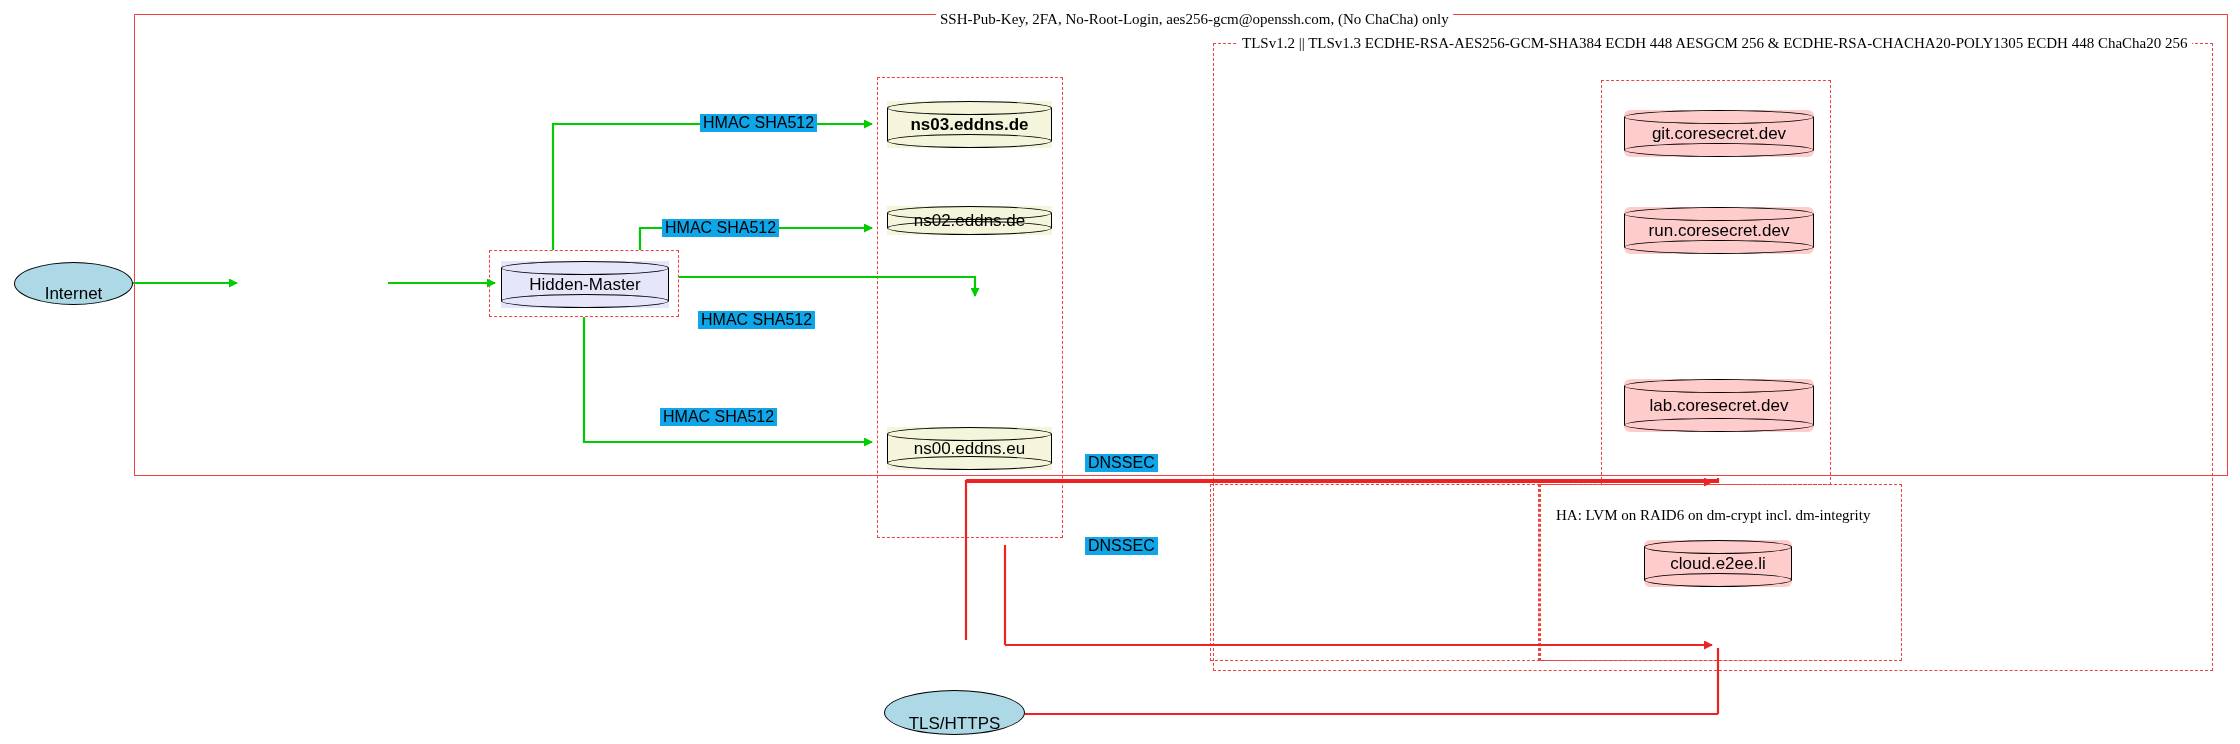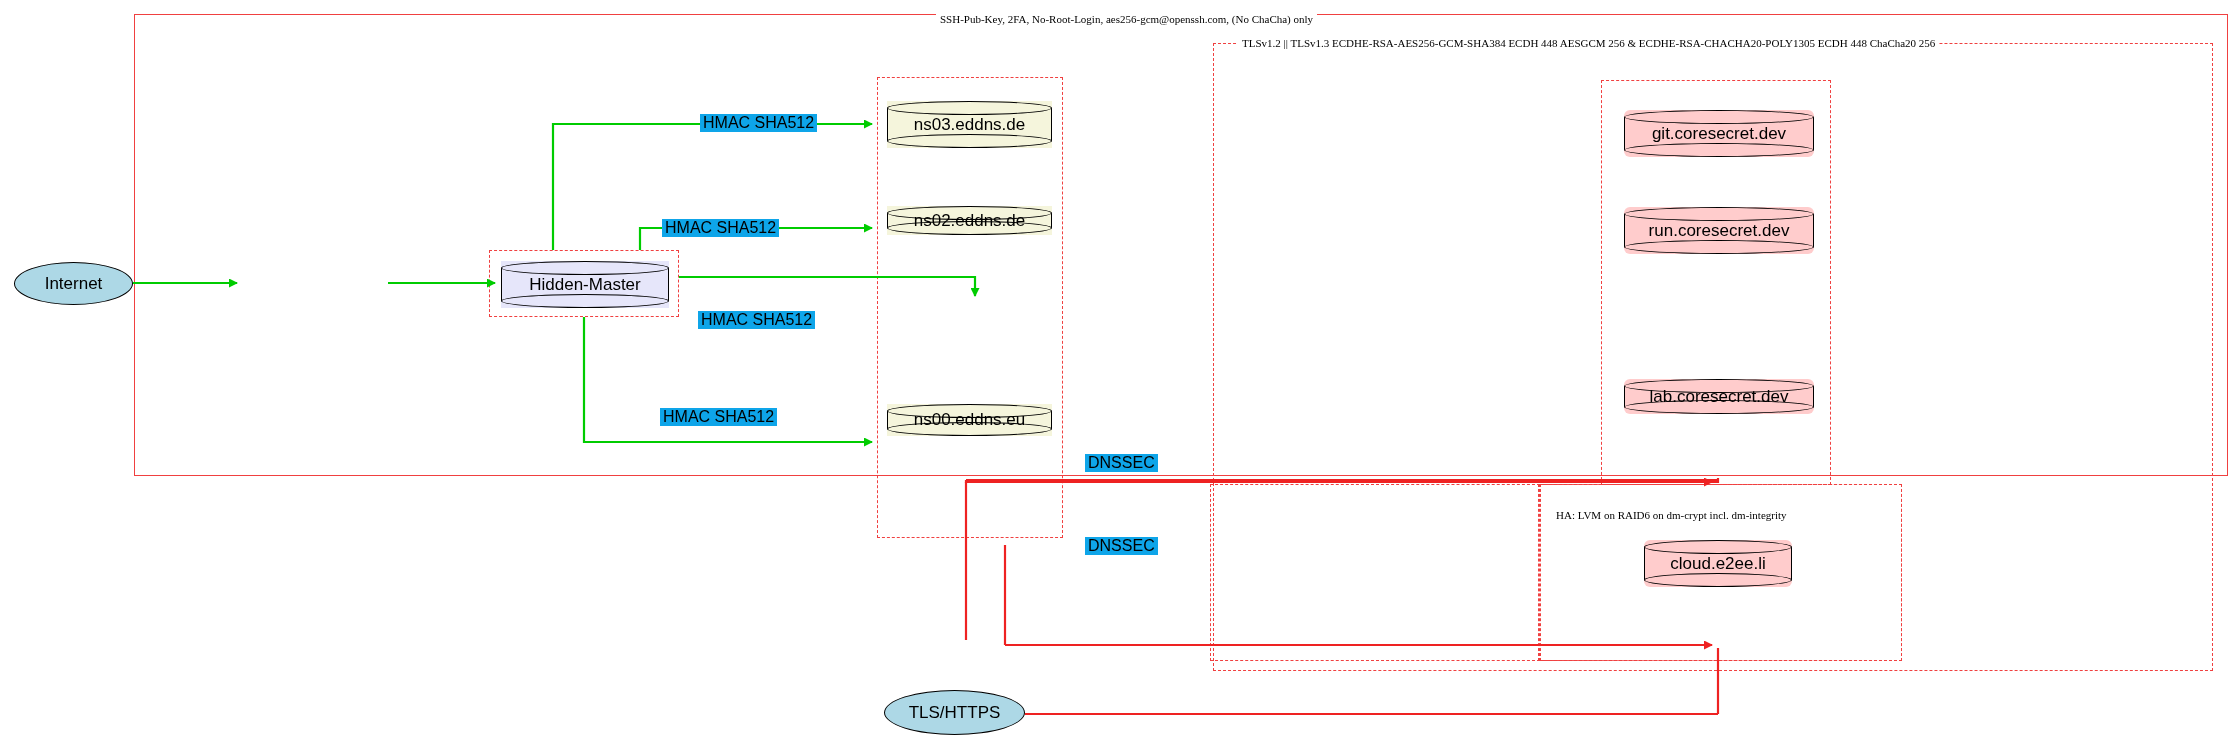--- a/index.html
+++ b/index.html
@@ -7,30 +7,30 @@
        font-family:"Liberation Sans",sans-serif;}
   .layer{position:absolute;inset:0;}
   svg.wires{position:absolute;left:0;top:0;width:2240px;height:744px;pointer-events:none;}
 
   
   .box{position:absolute;box-sizing:border-box;}
   .box-solid{border:1.6px solid #f04040;}
   .box-dash{border:1.6px dashed #f04040;}
 
   .box-label{position:absolute;font-family:"Liberation Serif",serif;
-             font-size:11px;color:#000;white-space:nowrap;
+             font-size:15px;color:#000;white-space:nowrap;
              background:#fff;padding:0 4px;line-height:15px;}
 
   
   .node{position:absolute;box-sizing:border-box;display:flex;
         align-items:center;justify-content:center;
         font-family:"Liberation Sans",sans-serif;color:#000;white-space:nowrap;}
 
   .ellipse{border:1.4px solid #000;border-radius:50%;background:#add8e6;
-           font-size:17px;}
+           font-size:17px;align-items:flex-end;}
 
   .cyl{position:absolute;}
   .cyl .body{position:absolute;left:0;right:0;top:7px;bottom:7px;
              background:inherit;border-left:1.4px solid #000;border-right:1.4px solid #000;}
   .cyl .top,.cyl .bot{position:absolute;left:0;right:0;height:14px;
              border:1.4px solid #000;border-radius:50%;box-sizing:border-box;background:inherit;}
   .cyl .top{top:0;}
   .cyl .bot{bottom:0;}
   .cyl .txt{position:absolute;inset:0;display:flex;align-items:center;
             justify-content:center;font-size:17px;z-index:3;
@@ -137,57 +137,57 @@
   </div>
 
 
   <div class="cyl cyl-lav" style="left:501px;top:261px;width:168px;height:47px;">
     <div class="body"></div>
     <div class="bot"></div>
     <div class="top"></div>
     <div class="txt">Hidden-Master</div>
   </div>
 
-  <div class="cyl cyl-beige" style="left:887px;top:101px;width:165px;height:47px;">
+  <div class="cyl cyl-beige" style="left:887px;top:101px;width:165px;height:47px;font-weight:bold;">
     <div class="body"></div>
     <div class="bot"></div>
     <div class="top"></div>
     <div class="txt">ns03.eddns.de</div>
   </div>
 
   <div class="cyl cyl-beige" style="left:887px;top:206px;width:165px;height:29px;">
     <div class="body"></div>
     <div class="bot"></div>
     <div class="top"></div>
     <div class="txt">ns02.eddns.de</div>
   </div>
 
 
-  <div class="cyl cyl-beige" style="left:887px;top:404px;width:165px;height:32px;">
+  <div class="cyl cyl-beige" style="left:887px;top:427px;width:165px;height:43px;">
     <div class="body"></div>
     <div class="bot"></div>
     <div class="top"></div>
     <div class="txt">ns00.eddns.eu</div>
   </div>
 
   <div class="cyl cyl-pink" style="left:1624px;top:110px;width:190px;height:47px;">
     <div class="body"></div>
     <div class="bot"></div>
     <div class="top"></div>
     <div class="txt">git.coresecret.dev</div>
   </div>
 
   <div class="cyl cyl-pink" style="left:1624px;top:207px;width:190px;height:47px;">
     <div class="body"></div>
     <div class="bot"></div>
     <div class="top"></div>
     <div class="txt">run.coresecret.dev</div>
   </div>
 
-  <div class="cyl cyl-pink" style="left:1624px;top:379px;width:190px;height:35px;">
+  <div class="cyl cyl-pink" style="left:1624px;top:379px;width:190px;height:53px;">
     <div class="body"></div>
     <div class="bot"></div>
     <div class="top"></div>
     <div class="txt">lab.coresecret.dev</div>
   </div>
 
   <div class="cyl cyl-pink" style="left:1644px;top:540px;width:148px;height:47px;">
     <div class="body"></div>
     <div class="bot"></div>
     <div class="top"></div>

